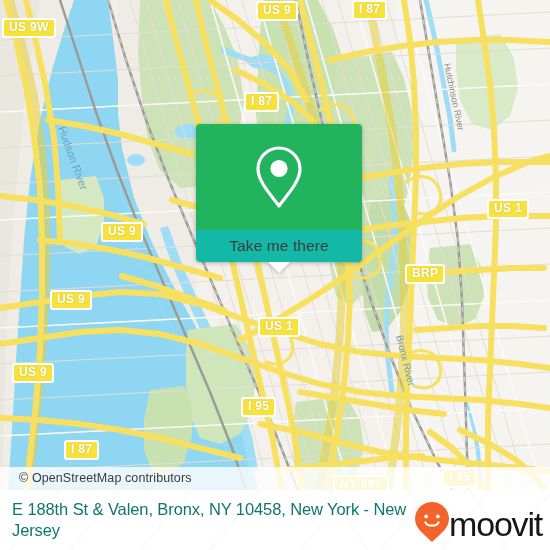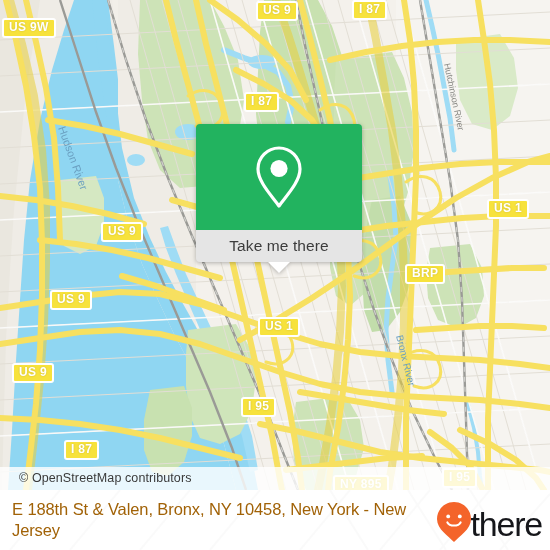--- a/index.html
+++ b/index.html
@@ -81,21 +81,21 @@
   .foot-inner {
     position: relative;
     height: 60px;
     display: flex;
     align-items: flex-start;
     padding: 9px 8px 0 12px;
   }
   .caption {
     font-size: 16.5px;
     line-height: 21px;
-    color: #a16207;
+    color: #0f766e;
     letter-spacing: -.1px;
     max-width: 420px;
   }
   .brand {
     position: absolute;
     right: 8px; top: 12px;
     display: flex; align-items: center;
   }
   .brand .wordmark {
     font-size: 34px;
@@ -317,21 +317,21 @@
 
   <div id="popup">
     <div class="popup-head" style="background: rgb(34, 179, 95);">
       <span>
         <svg width="54" height="66" viewBox="0 0 54 66" xmlns="http://www.w3.org/2000/svg">
           <path d="M27 4 C15.4 4 6 13.4 6 25 C6 38 20 52 27 62 C34 52 48 38 48 25 C48 13.4 38.6 4 27 4 Z" fill="none" stroke="#ffffff" stroke-width="3.2" stroke-linejoin="round"></path>
           <circle cx="27" cy="24.5" r="8.6" fill="#ffffff"></circle>
         </svg>
       </span>
     </div>
-    <div class="popup-body" style="background: #e5e5e5;">
+    <div class="popup-body" style="background: #14b8a6;">
       <span class="label">Take me there</span>
     </div>
     <div class="popup-tail" style="border-top-color: rgb(255, 255, 255);"></div>
   </div>
 
   <div id="footer">
     <svg class="wm" viewBox="0 0 550 60" xmlns="http://www.w3.org/2000/svg">
       <g stroke="#b9b9b9" stroke-width="2" fill="none">
         <path d="M10,60 L60,0"></path>
           <path d="M70,60 L120,0"></path>
@@ -350,18 +350,18 @@
       <div class="caption">E 188th St &amp; Valen, Bronx, NY 10458, New York - New Jersey</div>
       <div class="brand">
         <span>
           <svg width="34" height="40" viewBox="0 0 34 40" xmlns="http://www.w3.org/2000/svg">
             <path d="M17 0 C7.6 0 0 7.6 0 17 C0 27.4 12 34.6 17 40 C22 34.6 34 27.4 34 17 C34 7.6 26.4 0 17 0 Z" fill="#f4642a"></path>
             <circle cx="11.2" cy="14.4" r="1.9" fill="#ffffff"></circle>
             <circle cx="22.8" cy="14.4" r="1.9" fill="#ffffff"></circle>
             <path d="M10.4 20.4 C12.6 24.6 21.4 24.6 23.6 20.4" stroke="#ffffff" stroke-width="2.1" fill="none" stroke-linecap="round"></path>
           </svg>
         </span>
-        <span class="wordmark" style="color: rgb(21, 22, 26);">there</span>
+        <span class="wordmark" style="color: rgb(21, 22, 26);">moovit</span>
       </div>
     </div>
   </div>
 
 </div>
 
 </body></html>

